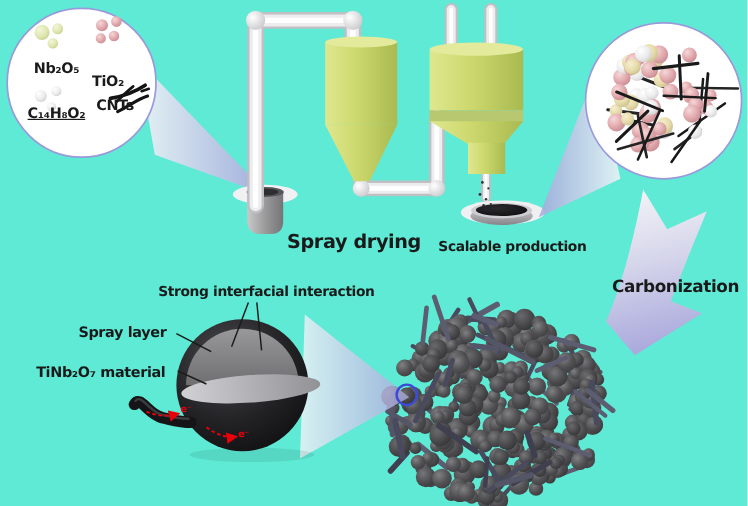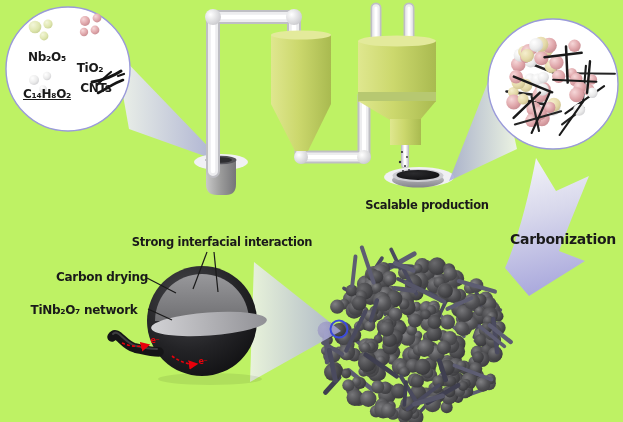--- a/index.html
+++ b/index.html
@@ -1,16 +1,16 @@
 <!DOCTYPE html>
 <html><head>
 <meta charset="utf-8">
 <style>
   html,body{margin:0;padding:0;background:#ffffff;}
-  .scene{position:relative;width:623px;height:422px;background:#bef264;overflow:hidden;
+  .scene{position:relative;width:623px;height:422px;background:#5eead4;overflow:hidden;
          font-family:"DejaVu Sans","Liberation Sans",sans-serif;}
   .scene svg{position:absolute;left:0;top:0;}
   .lbl{position:absolute;transform:translate(-50%,-50%);font-weight:bold;color:#1a1a1a;
        white-space:nowrap;line-height:1;letter-spacing:-0.3px;}
   .lbl.red{color:#e8000b;}
   .lbl.small{font-size:12px;}
 </style>
 </head>
 <body>
 
@@ -647,22 +647,23 @@
     <line x1="207" y1="252" x2="193" y2="289"></line>
     <line x1="214" y1="252" x2="218" y2="292"></line>
   </g>
 </svg>
 
 <div class="lbl small" style="left:47px;top:57px;">Nb₂O₅</div>
 <div class="lbl small" style="left:90px;top:68px;">TiO₂</div>
 <div class="lbl small" style="left:47px;top:94px;text-decoration:underline;">C₁₄H₈O₂</div>
 <div class="lbl small" style="left:96px;top:88px;">CNTs</div>
 
+<div class="lbl" style="left:295px;top:202px;font-size:16px;">Spray drying</div>
 <div class="lbl" style="left:427px;top:206px;font-size:11.5px;text-align:right;">Scalable production</div>
 <div class="lbl" style="left:563px;top:239px;font-size:14px;">Carbonization</div>
 
 <div class="lbl" style="left:222px;top:243px;font-size:11.5px;text-align:center;">Strong interfacial interaction</div>
-<div class="lbl" style="left:102px;top:277px;font-size:12px;">Carbon drying</div>
-<div class="lbl" style="left:84px;top:310px;font-size:12px;">TiNb₂O₇ network</div>
+<div class="lbl" style="left:102px;top:277px;font-size:12px;">Spray layer</div>
+<div class="lbl" style="left:84px;top:310px;font-size:12px;">TiNb₂O₇ material</div>
 <div class="lbl red" style="left:155px;top:341px;font-size:8px;">e⁻</div>
 <div class="lbl red" style="left:203px;top:362px;font-size:8px;">e⁻</div>
 
 </div>
 
 </body></html>

